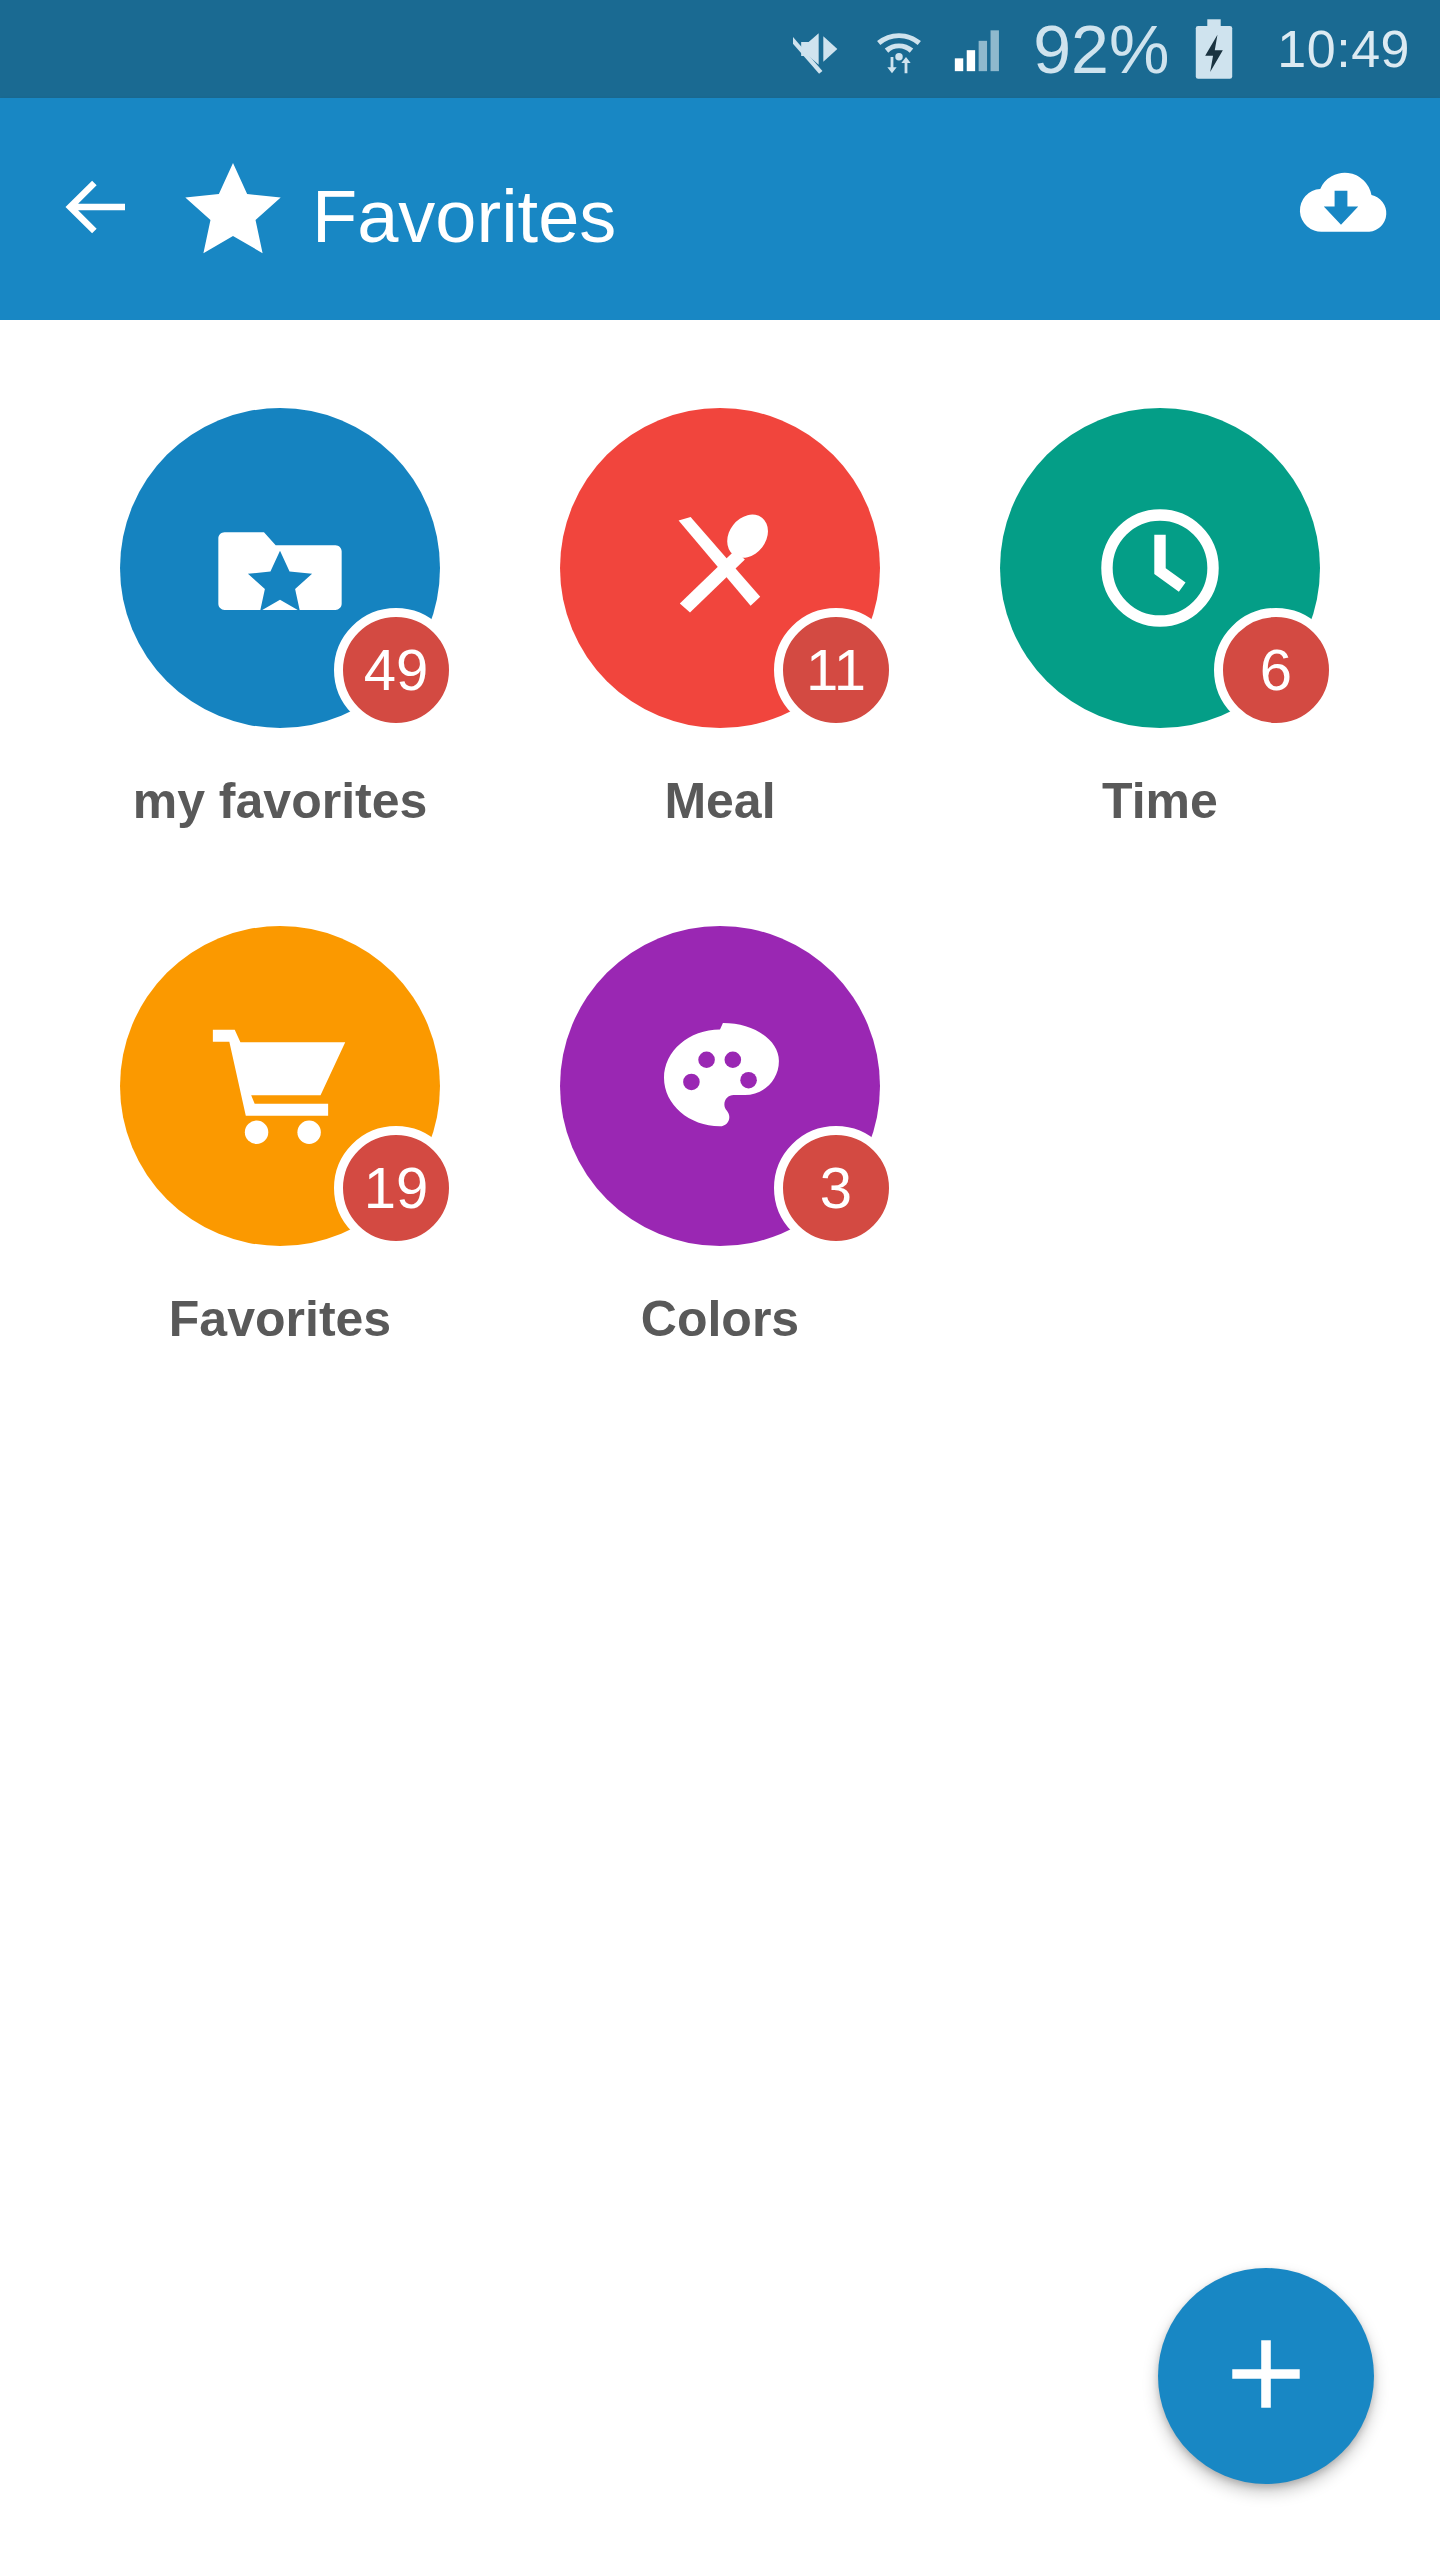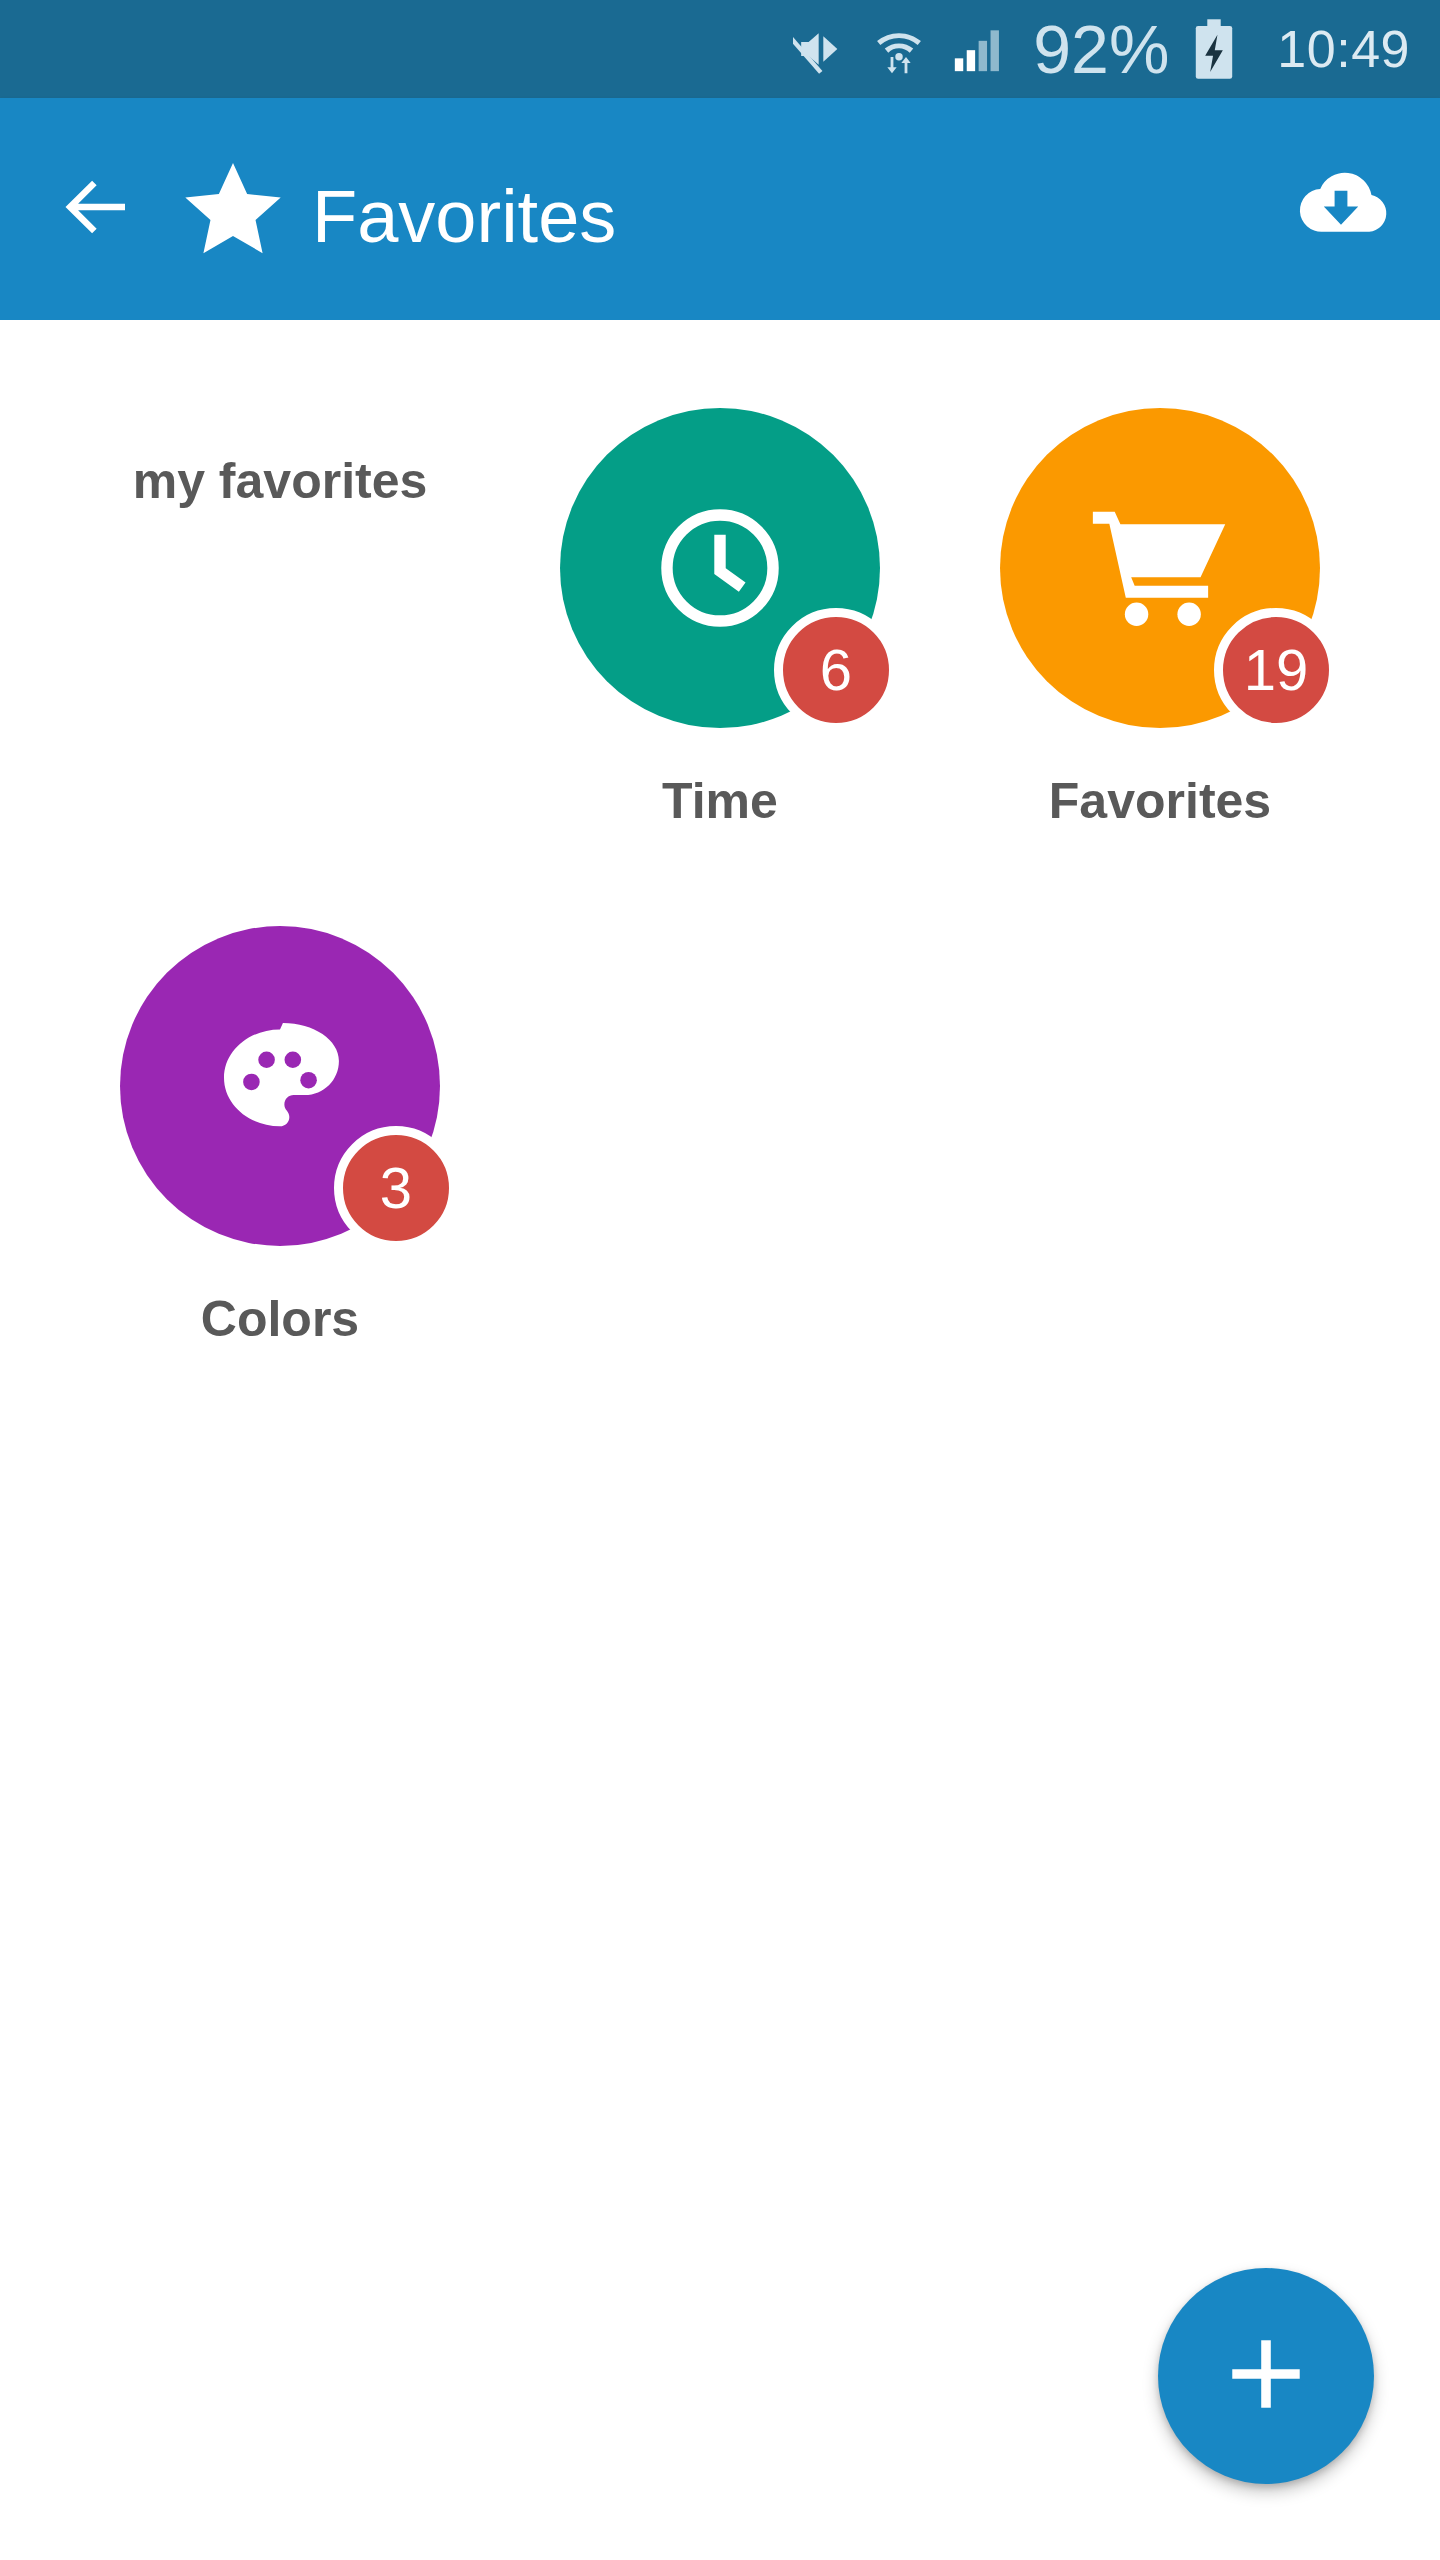--- a/index.html
+++ b/index.html
@@ -187,23 +187,49 @@
       </svg>
     </span>
   </div>
 </div>
 
 <div class="content">
 
   <div class="grid">
 
     <div class="grid-item">
+      <div class="bubble-wrap">
+        <div class="bubble" style="background:#1583C0">
+          <span>
+            <svg width="148" height="148" viewBox="0 0 24 24">
+              <path d="M3 6.2h6.4l1.9 2.1H21c.55 0 1 .45 1 1v8.5c0 .55-.45 1-1 1H3c-.55 0-1-.45-1-1V7.2c0-.55.45-1 1-1z" fill="#ffffff"></path>
+              <path d="M12 9.2l1.55 3.35 3.65.4-2.75 2.45.78 3.6L12 17.15 8.77 19l.78-3.6L6.8 12.95l3.65-.4z" fill="#1583C0"></path>
+            </svg>
+          </span>
+        </div>
+        <div class="badge">49</div>
+      </div>
       <div class="item-label">my favorites</div>
     </div>
 
+    <div class="grid-item">
+      <div class="bubble-wrap">
+        <div class="bubble" style="background:#F1453D">
+          <span>
+            <svg width="144" height="144" viewBox="0 0 24 24">
+              <path d="M5.1 4.1l2.0-0.6 11.6 13.3-1.6 1.5z" fill="#ffffff"></path>
+              <ellipse cx="16.6" cy="6.7" rx="3.05" ry="3.9" transform="rotate(38 16.6 6.7)" fill="#ffffff"></ellipse>
+              <path d="M14.45 9.1l1.7 1.5L7.0 19.4l-1.7-1.5z" fill="#ffffff"></path>
+            </svg>
+          </span>
+        </div>
+        <div class="badge">11</div>
+      </div>
+      <div class="item-label">Meal</div>
+    </div>
 
     <div class="grid-item">
       <div class="bubble-wrap">
         <div class="bubble" style="background:#049E87">
           <span>
             <svg width="148" height="148" viewBox="0 0 24 24">
               <circle cx="12" cy="12" r="8.6" fill="none" stroke="#ffffff" stroke-width="1.85"></circle>
               <path d="M12 6.6v5.9l3.6 2.6" fill="none" stroke="#ffffff" stroke-width="1.85" stroke-linecap="butt"></path>
             </svg>
           </span>

